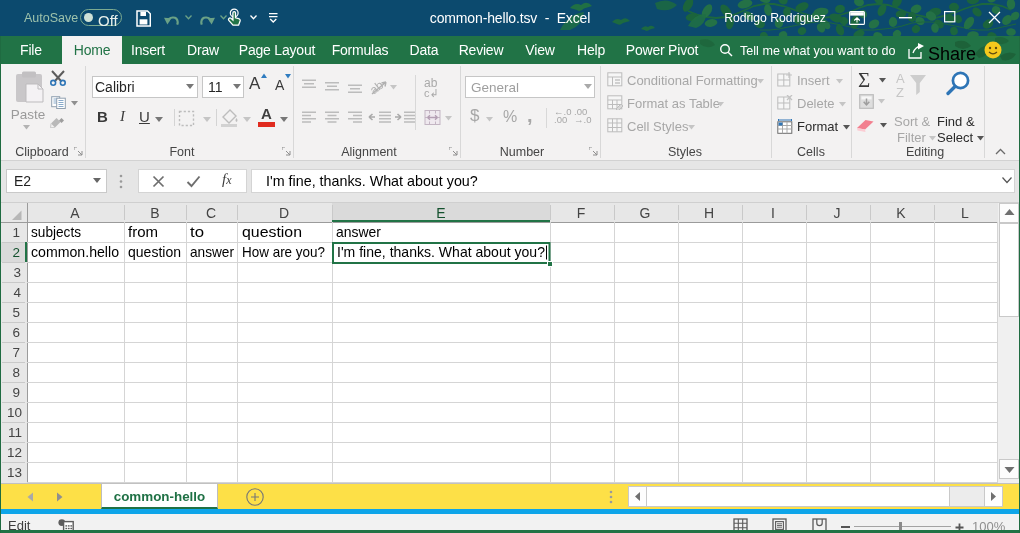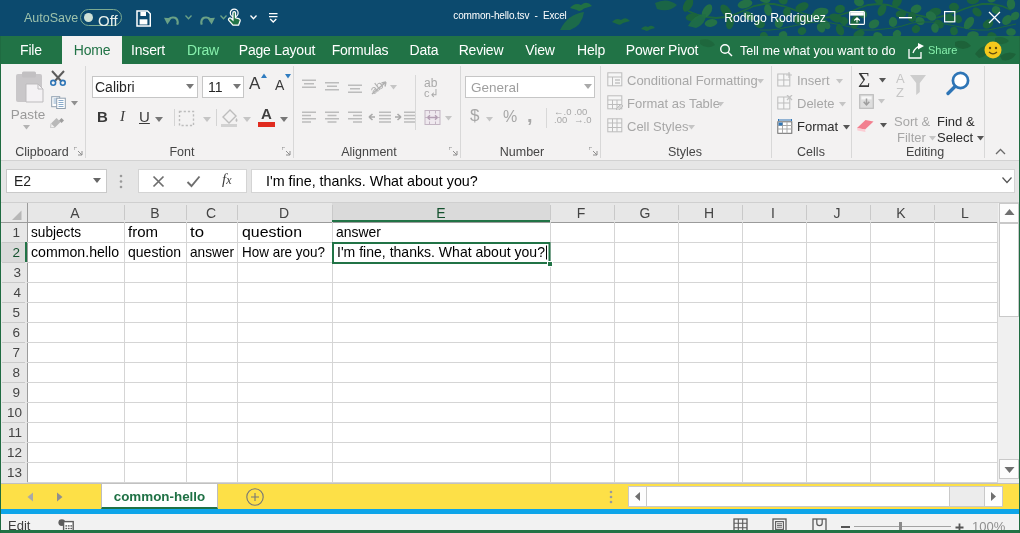--- a/index.html
+++ b/index.html
@@ -112,21 +112,21 @@
     <circle cx="7.2" cy="5" r="3.9" fill="none" stroke="#fff" stroke-width="1.2"></circle>
     <path d="M5.9 5 V12 l-2 -1.7 a1.5 1.5 0 0 0 -2.1 2.1 l4.2 4.8 h5.6 l1.5 -4.2 a1.9 1.9 0 0 0 -1.4 -2.4 l-3.2 -0.8 V5 a1.3 1.3 0 0 0 -2.6 0 z" fill="#217346" stroke="#fff" stroke-width="1.3"></path>
   </svg>
   <svg class="ab" style="left:250px;top:15px" width="7" height="5">
       <path d="M0.5 0.5 L3.5 3.8 L6.5 0.5" fill="none" stroke="#fff" stroke-width="1.3"></path>
     </svg>
   <svg class="ab" style="left:269px;top:13px" width="9" height="10">
       <path d="M0 0.6 h8.5 M0 3.6 h8.5" stroke="#fff" stroke-width="1.2"></path>
       <path d="M1.2 6 L4.25 9 L7.3 6" fill="none" stroke="#fff" stroke-width="1.3"></path>
     </svg>
-  <div class="ab" style="left:0;top:10px;width:1020px;text-align:center;font-size:10px;letter-spacing:-0.15px;color:#fff">common-hello.tsv &nbsp;-&nbsp; Excel</div>
+  <div class="ab" style="left:0;top:10px;width:1020px;text-align:center;font-size:14px;letter-spacing:-0.15px;color:#fff">common-hello.tsv &nbsp;-&nbsp; Excel</div>
   <div class="ab" style="left:710px;top:11px;width:130px;text-align:center;font-size:12.2px;color:#fff">Rodrigo Rodriguez</div>
   <svg class="ab" style="left:849px;top:11px" width="16" height="14" viewBox="0 0 16 14">
     <rect x="0.6" y="0.6" width="14.8" height="12.8" rx="1" fill="none" stroke="#fff" stroke-width="1.1"></rect>
     <rect x="1.2" y="1.2" width="13.6" height="3.4" fill="#fff"></rect>
     <path d="M8 11.5 V7.2 M5.2 9.5 L8 6.8 L10.8 9.5" fill="none" stroke="#fff" stroke-width="1.1"></path>
   </svg>
   <svg class="ab" style="left:899px;top:17px" width="13" height="2">
       <rect width="13" height="1.4" fill="#fff"></rect>
     </svg>
   <svg class="ab" style="left:944px;top:11px" width="12" height="12">
@@ -142,39 +142,39 @@
       <path d="M955 6 q10 -4 16 4 q-8 6 -16 0 z" fill="#1d6239"></path>
       <path d="M975 18 q6 -10 16 -8 q-2 10 -12 12 z" fill="#1d6239"></path>
       <path d="M995 2 q8 -3 14 3 q-6 6 -14 1 z" fill="#1e663c"></path>
       <path d="M1000 20 q8 -6 16 -2 q-5 8 -14 6 z" fill="#1d6239"></path>
       <path d="M700 4 q10 -3 15 5 q-8 5 -15 -1 z" fill="#1e663c" opacity="0.9"></path>
     </svg>
   <div class="ab" style="left:62px;top:0;width:60px;height:28px;background:#f3f2f2"></div>
   <div class="ab tabt" style="left:9px;top:6px;width:44px;color:#fff;font-size:14px;letter-spacing:-0.2px">File</div>
   <div class="ab tabt" style="left:62px;top:6px;width:60px;color:#217346;font-size:14px;letter-spacing:-0.2px">Home</div>
   <div class="ab tabt" style="left:126px;top:6px;width:44px;color:#fff;font-size:14px;letter-spacing:-0.2px">Insert</div>
-  <div class="ab tabt" style="left:181px;top:6px;width:44px;color:#86efac;font-size:14px;letter-spacing:-0.2px">Draw</div>
+  <div class="ab tabt" style="left:181px;top:6px;width:44px;color:#ffffff;font-size:14px;letter-spacing:-0.2px">Draw</div>
   <div class="ab tabt" style="left:235px;top:6px;width:84px;color:#fff;font-size:14px;letter-spacing:-0.2px">Page Layout</div>
   <div class="ab tabt" style="left:327px;top:6px;width:66px;color:#fff;font-size:14px;letter-spacing:-0.2px">Formulas</div>
   <div class="ab tabt" style="left:403px;top:6px;width:42px;color:#fff;font-size:14px;letter-spacing:-0.2px">Data</div>
   <div class="ab tabt" style="left:455px;top:6px;width:52px;color:#fff;font-size:14px;letter-spacing:-0.2px">Review</div>
   <div class="ab tabt" style="left:519px;top:6px;width:42px;color:#fff;font-size:14px;letter-spacing:-0.2px">View</div>
   <div class="ab tabt" style="left:570px;top:6px;width:42px;color:#fff;font-size:14px;letter-spacing:-0.2px">Help</div>
   <div class="ab tabt" style="left:620px;top:6px;width:84px;color:#fff;font-size:14px;letter-spacing:-0.2px">Power Pivot</div>
   <svg class="ab" style="left:719px;top:7px" width="15" height="15" viewBox="0 0 15 15">
       <circle cx="6" cy="6" r="4.3" fill="none" stroke="#fff" stroke-width="1.4"></circle>
       <path d="M9.2 9.2 L13 13" stroke="#fff" stroke-width="1.4"></path>
     </svg>
   <div class="ab" style="left:740px;top:8px;font-size:12.6px;color:#ffffff">Tell me what you want to do</div>
   <svg class="ab" style="left:908px;top:7px" width="18" height="16" viewBox="0 0 18 16">
     <path d="M1 6 v9 h12 v-6" fill="none" stroke="#fff" stroke-width="1.3"></path>
     <path d="M5 10 q2 -6 8 -7" fill="none" stroke="#fff" stroke-width="1.3"></path>
     <path d="M10 0 l6 3 l-6 3.4 z" fill="#fff"></path>
   </svg>
-  <div class="ab" style="left:928px;top:8px;font-size:11px;color:#86efac">Share</div>
+  <div class="ab" style="left:928px;top:8px;font-size:18px;color:#000000">Share</div>
   <svg class="ab" style="left:984px;top:5px" width="18" height="18">
       <circle cx="9" cy="9" r="8.5" fill="#f4c81d"></circle>
       <circle cx="6" cy="7" r="1.2" fill="#5d4a10"></circle>
       <circle cx="12" cy="7" r="1.2" fill="#5d4a10"></circle>
       <path d="M5 11 q4 3.6 8 0" fill="none" stroke="#5d4a10" stroke-width="1.2"></path>
     </svg>
 </div>
 <style>
 .tabt{text-align:center}
 .glab{position:absolute;top:145px;font-size:12.5px;color:#454545;text-align:center}

